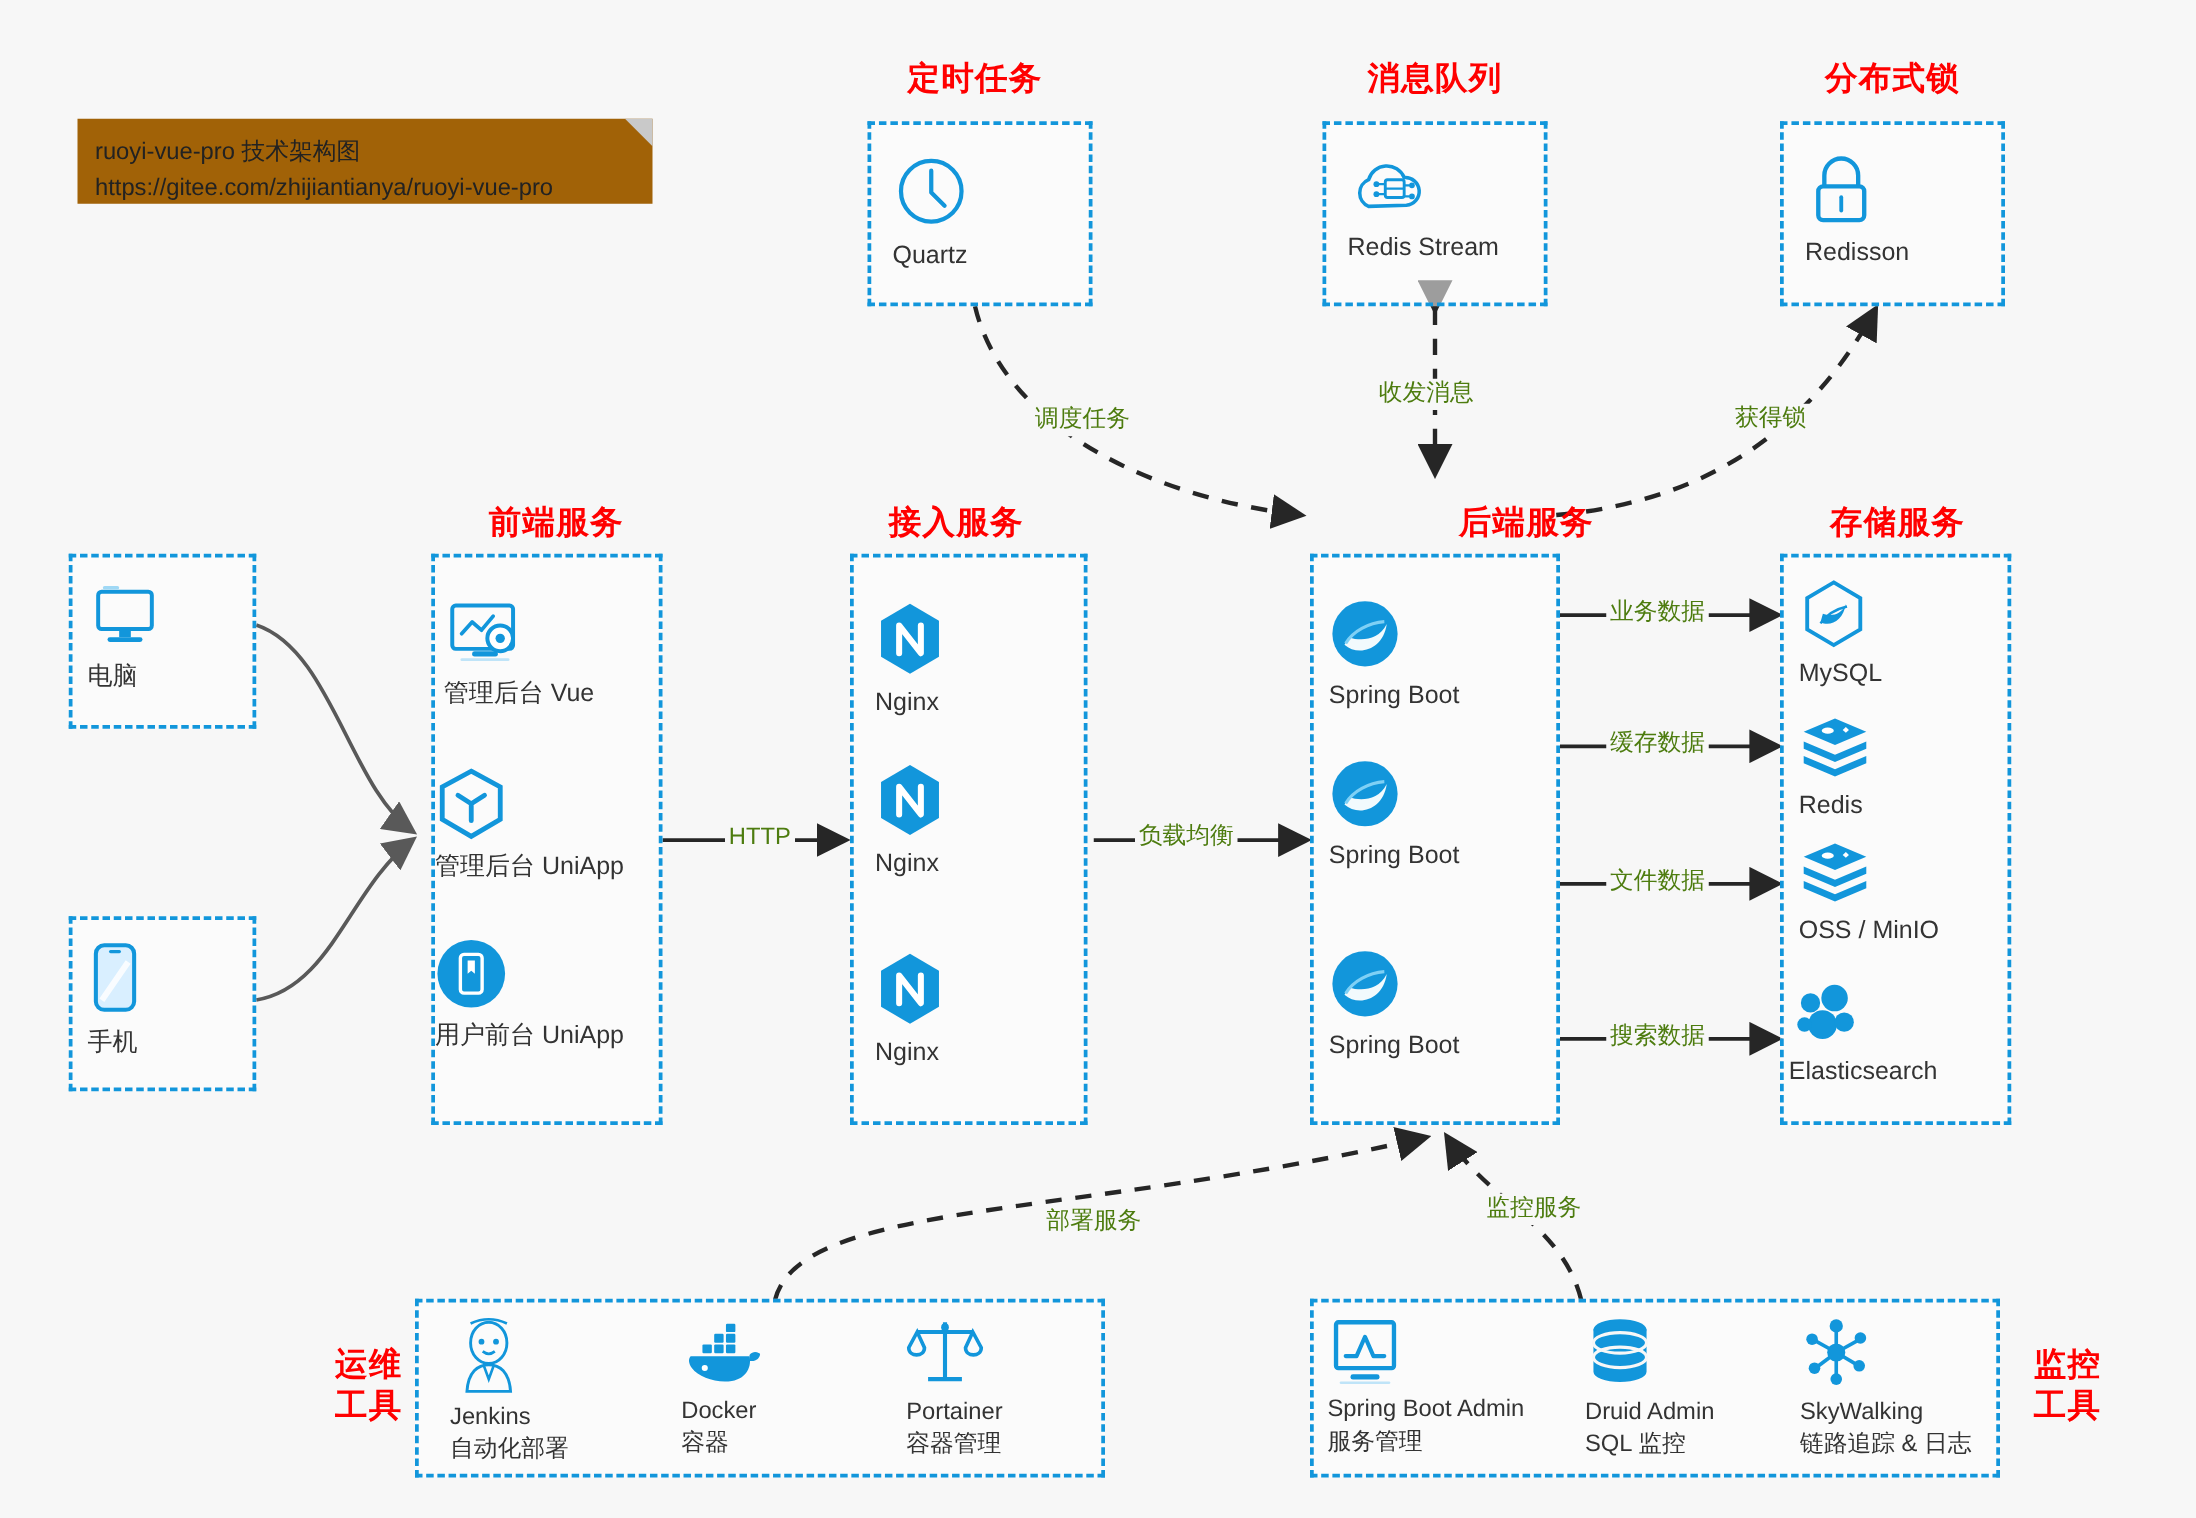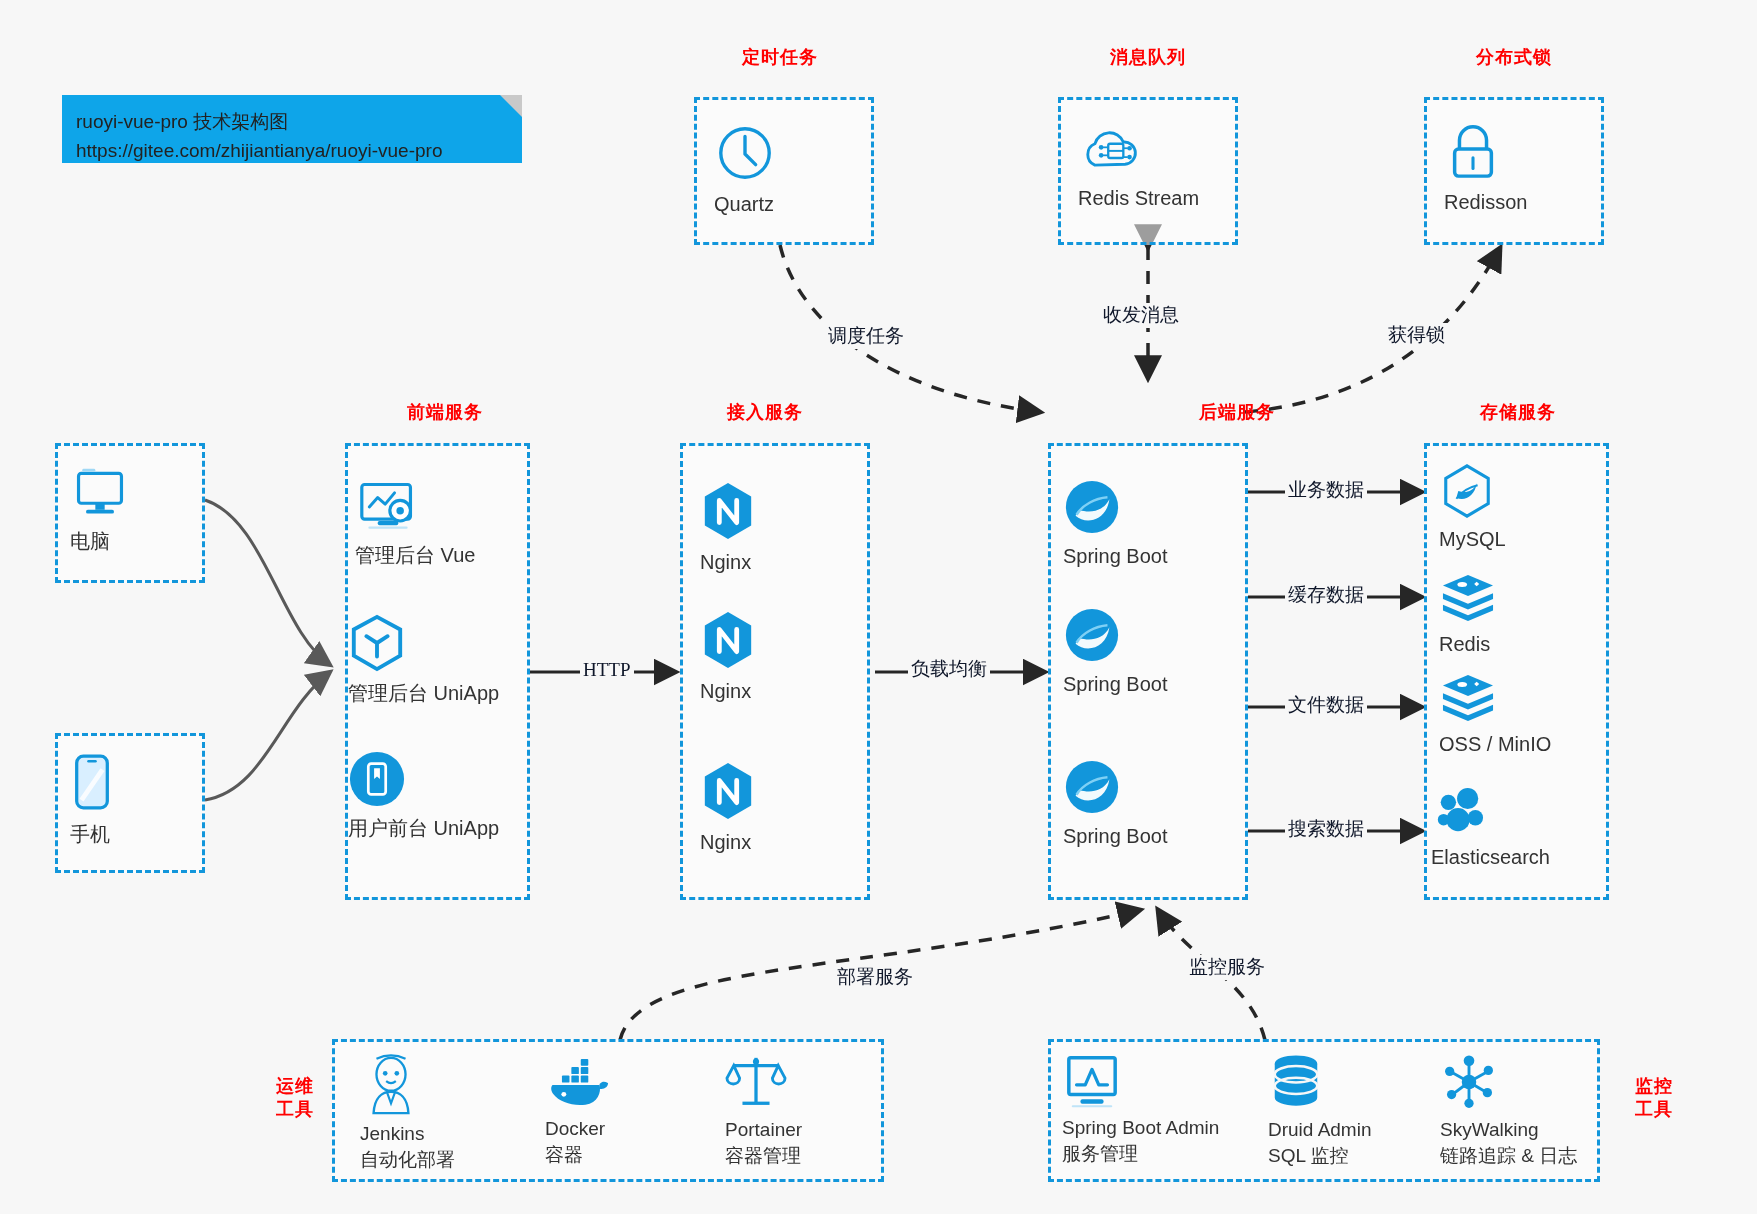--- a/index.html
+++ b/index.html
@@ -17,21 +17,21 @@
   .group{
     position:absolute;
     border:3px dashed #1296DB;
     background:rgba(255,255,255,0.55);
     box-sizing:border-box;
   }
   .grp-title{
     position:absolute;
     color:#FF0000;
     font-weight:bold;
-    font-size:18px;
+    font-size:26px;
     letter-spacing:1px;
     white-space:nowrap;
     text-align:center;
   }
   .grp-title.side{
     line-height:1.25;
     text-align:center;
   }
 
   
@@ -54,33 +54,32 @@
     line-height:1.3;
   }
   .cap2{
     font-size:19px;color:#333;white-space:nowrap;text-align:center;line-height:1.35;
   }
 
   
   .elabel{
     position:absolute;
     font-size:19px;
-    color:#0f172a;
+    color:#4d7c0f;
     background:#f7f7f7;
     padding:1px 3px;
     white-space:nowrap;
     line-height:1.2;
-    font-family:Liberation Serif, serif;
   }
   .elabel.cn{font-size:19px;}
 
   
   .note{
     position:absolute;
-    background:#0ea5e9;
+    background:#a16207;
     box-sizing:border-box;
     padding:12px 14px 10px 14px;
     font-size:19px;
     color:#222;
     line-height:1.55;
     white-space:nowrap;
   }
   .note .fold{
     position:absolute;right:0;top:0;
     width:0;height:0;

